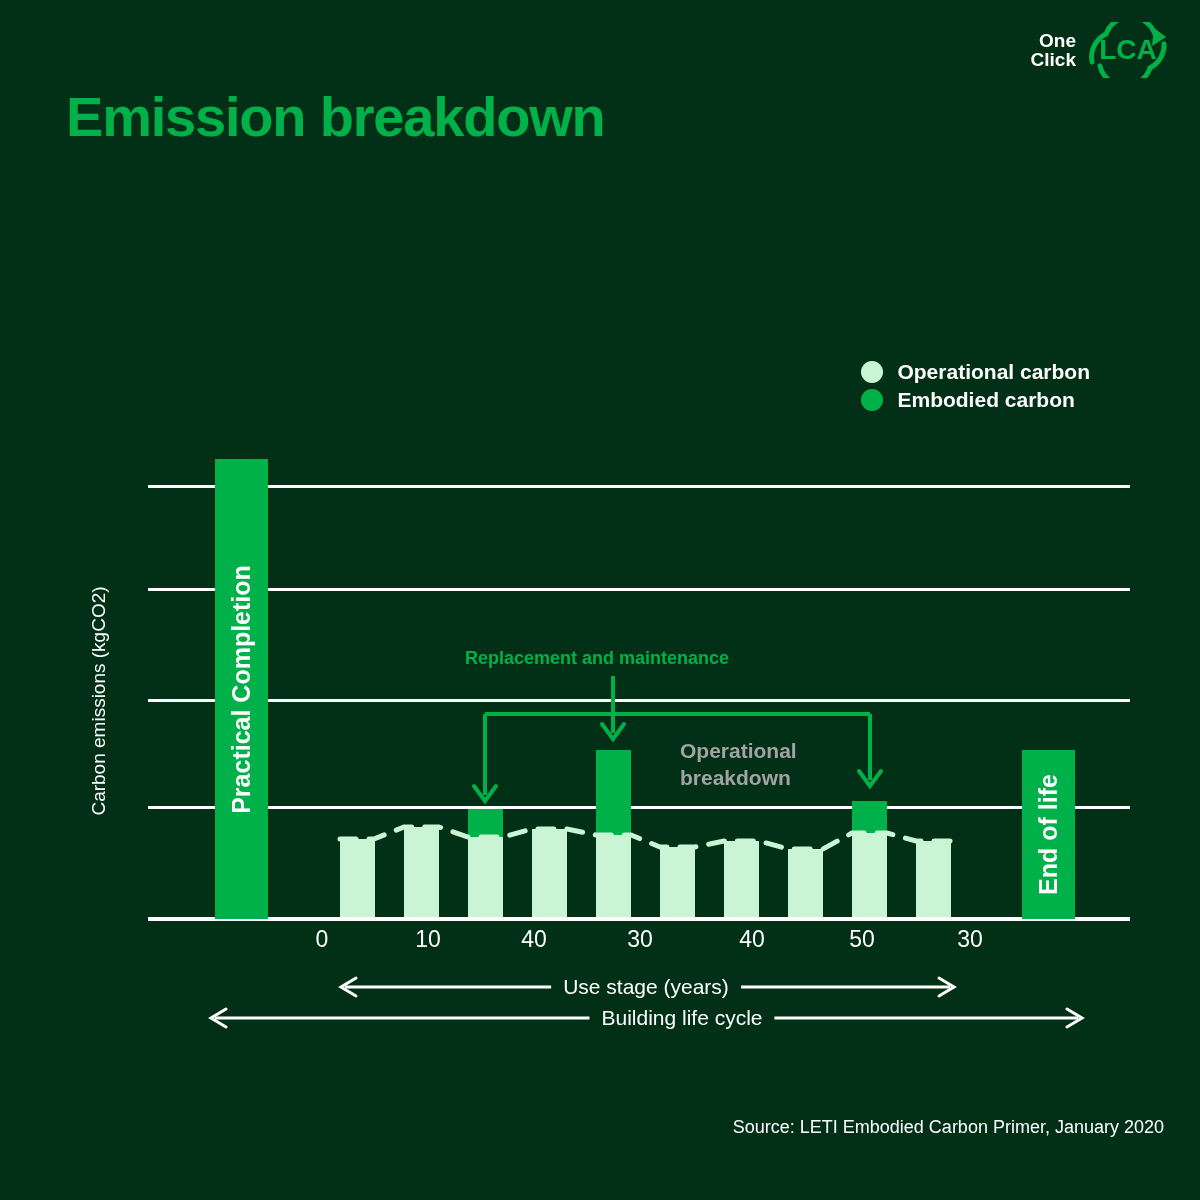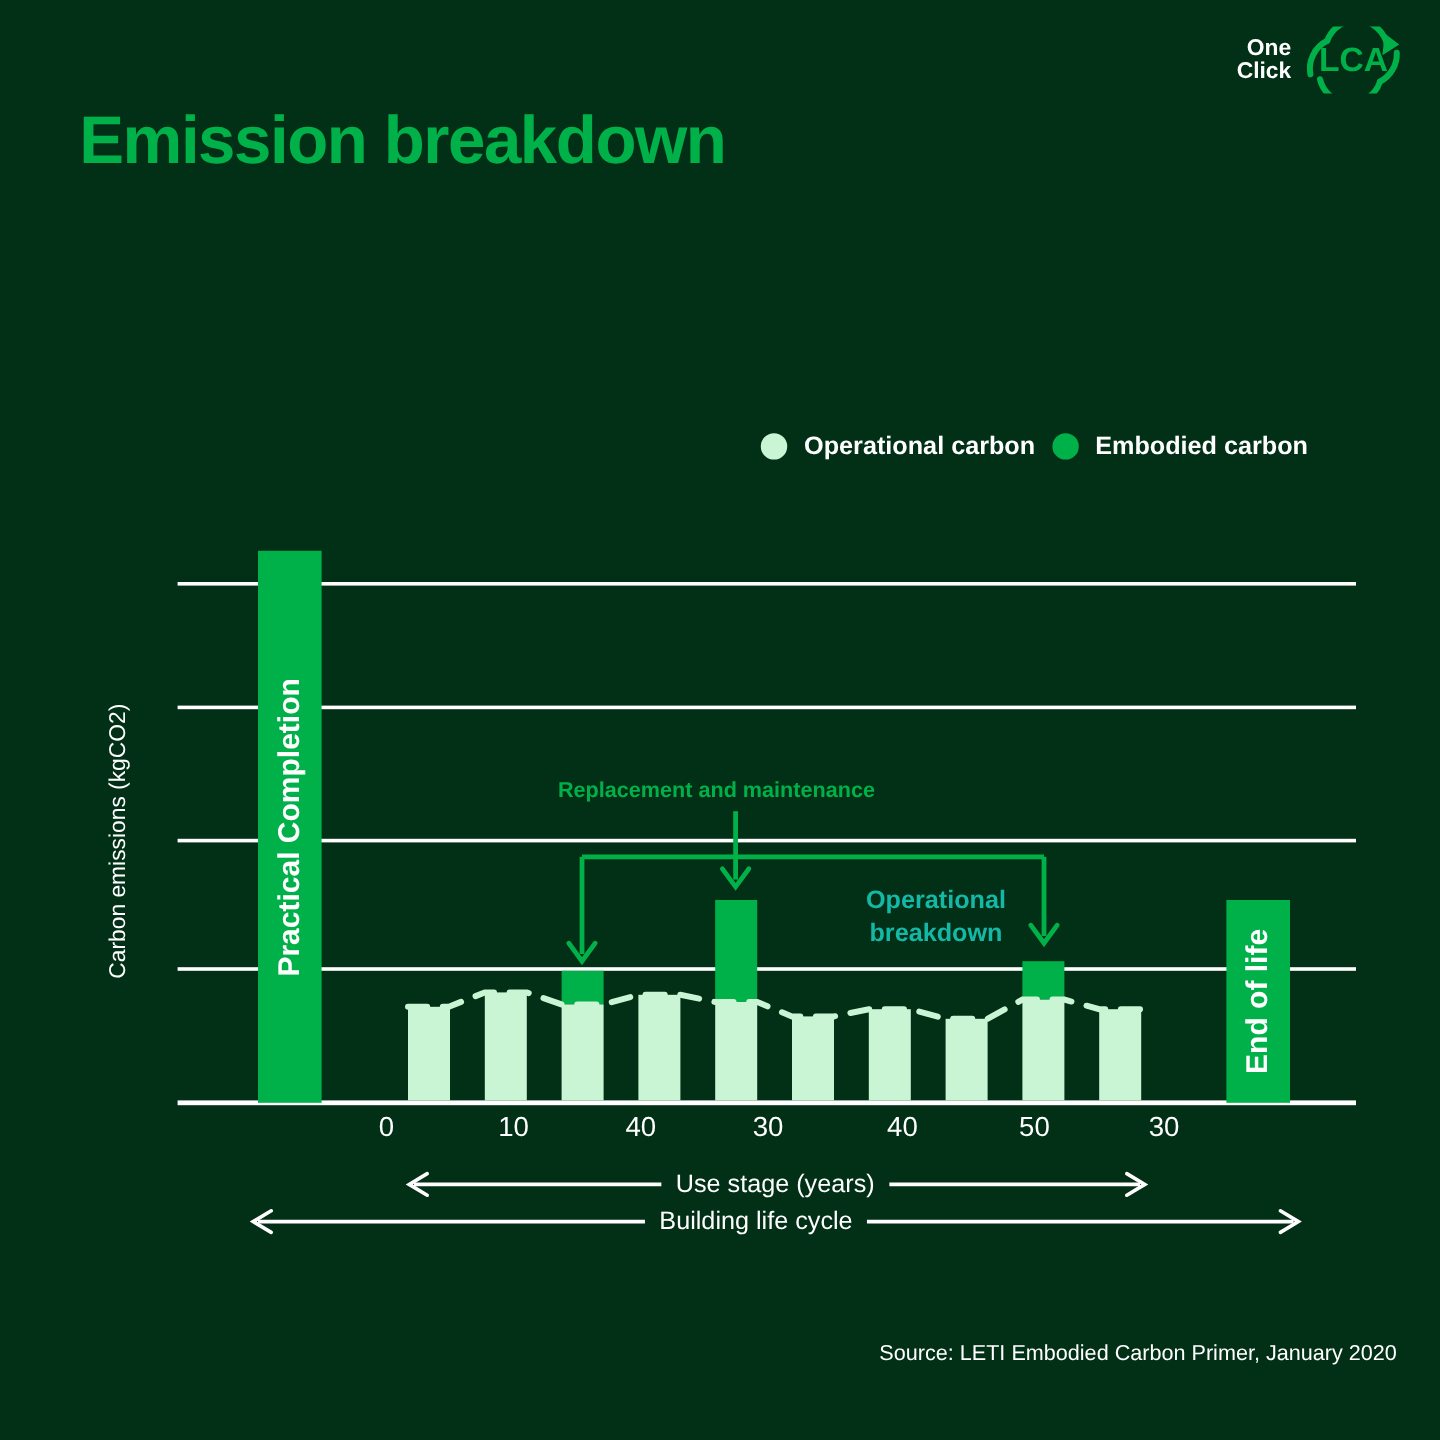--- a/index.html
+++ b/index.html
@@ -31,21 +31,21 @@
     letter-spacing:-1.2px; line-height:1.02; margin:0;
   }
   .title-2{
     font-size:50px; font-weight:normal; color:#ffffff;
     letter-spacing:-0.8px; line-height:1.18; margin:0; padding-top:8px;
   }
 
   
   .legend{
     position:absolute; right:110px; top:360px;
-    display:flex; gap:14px;
+    display:flex; flex-direction:column; gap:4px;
   }
   .legend-row{display:flex; align-items:center; gap:14px; justify-content:flex-start;}
   .legend-dot{width:22px;height:22px;border-radius:50%;flex:0 0 auto;}
   .legend-dot.op{background:#c9f5d4;}
   .legend-dot.em{background:#00b14a;}
   .legend-label{color:#ffffff;font-size:21px;font-weight:bold;white-space:nowrap;}
 
   
   .plot{
     position:absolute; left:0; top:0; width:1200px; height:1200px;
@@ -83,22 +83,22 @@
     text-align:center; width:60px; top:926px;
   }
 
   
   .anno-repl{
     position:absolute; left:465px; top:648px;
     color:#00b14a; font-size:18px; font-weight:bold; white-space:nowrap;
   }
   .anno-oper{
     position:absolute; left:680px; top:738px;
-    color:#14b8a6; font-size:21px; font-weight:bold;
-    line-height:1.28; text-align:center; width:200px;
+    color:#a3a3a3; font-size:21px; font-weight:bold;
+    line-height:1.28; text-align:left; width:200px;
   }
 
   
   .span-label{
     position:absolute; color:#ffffff; font-size:21px;
     background:#023016; padding:0 12px; white-space:nowrap;
     transform:translateX(-50%);
   }
   .source{
     position:absolute; right:36px; top:1117px;
@@ -239,16 +239,16 @@
     <path d="M345,987 H950" fill="none" stroke="#ffffff" stroke-width="3"></path>
     <polyline points="356,978 341,987 356,996" fill="none" stroke="#ffffff" stroke-width="3" stroke-linecap="round"></polyline>
     <polyline points="939,978 954,987 939,996" fill="none" stroke="#ffffff" stroke-width="3" stroke-linecap="round"></polyline>
 
     <path d="M215,1018 H1078" fill="none" stroke="#ffffff" stroke-width="3"></path>
     <polyline points="226,1009 211,1018 226,1027" fill="none" stroke="#ffffff" stroke-width="3" stroke-linecap="round"></polyline>
     <polyline points="1067,1009 1082,1018 1067,1027" fill="none" stroke="#ffffff" stroke-width="3" stroke-linecap="round"></polyline>
   </svg>
 
   <div class="span-label" style="left:646px; top:975px;">Use stage (years)</div>
-  <div class="span-label" style="left:630px; top:1006px;">Building life cycle</div>
+  <div class="span-label" style="left:682px; top:1006px;">Building life cycle</div>
 </div>
 
 <div class="source">Source: LETI Embodied Carbon Primer, January 2020</div>
 
 </body></html>

